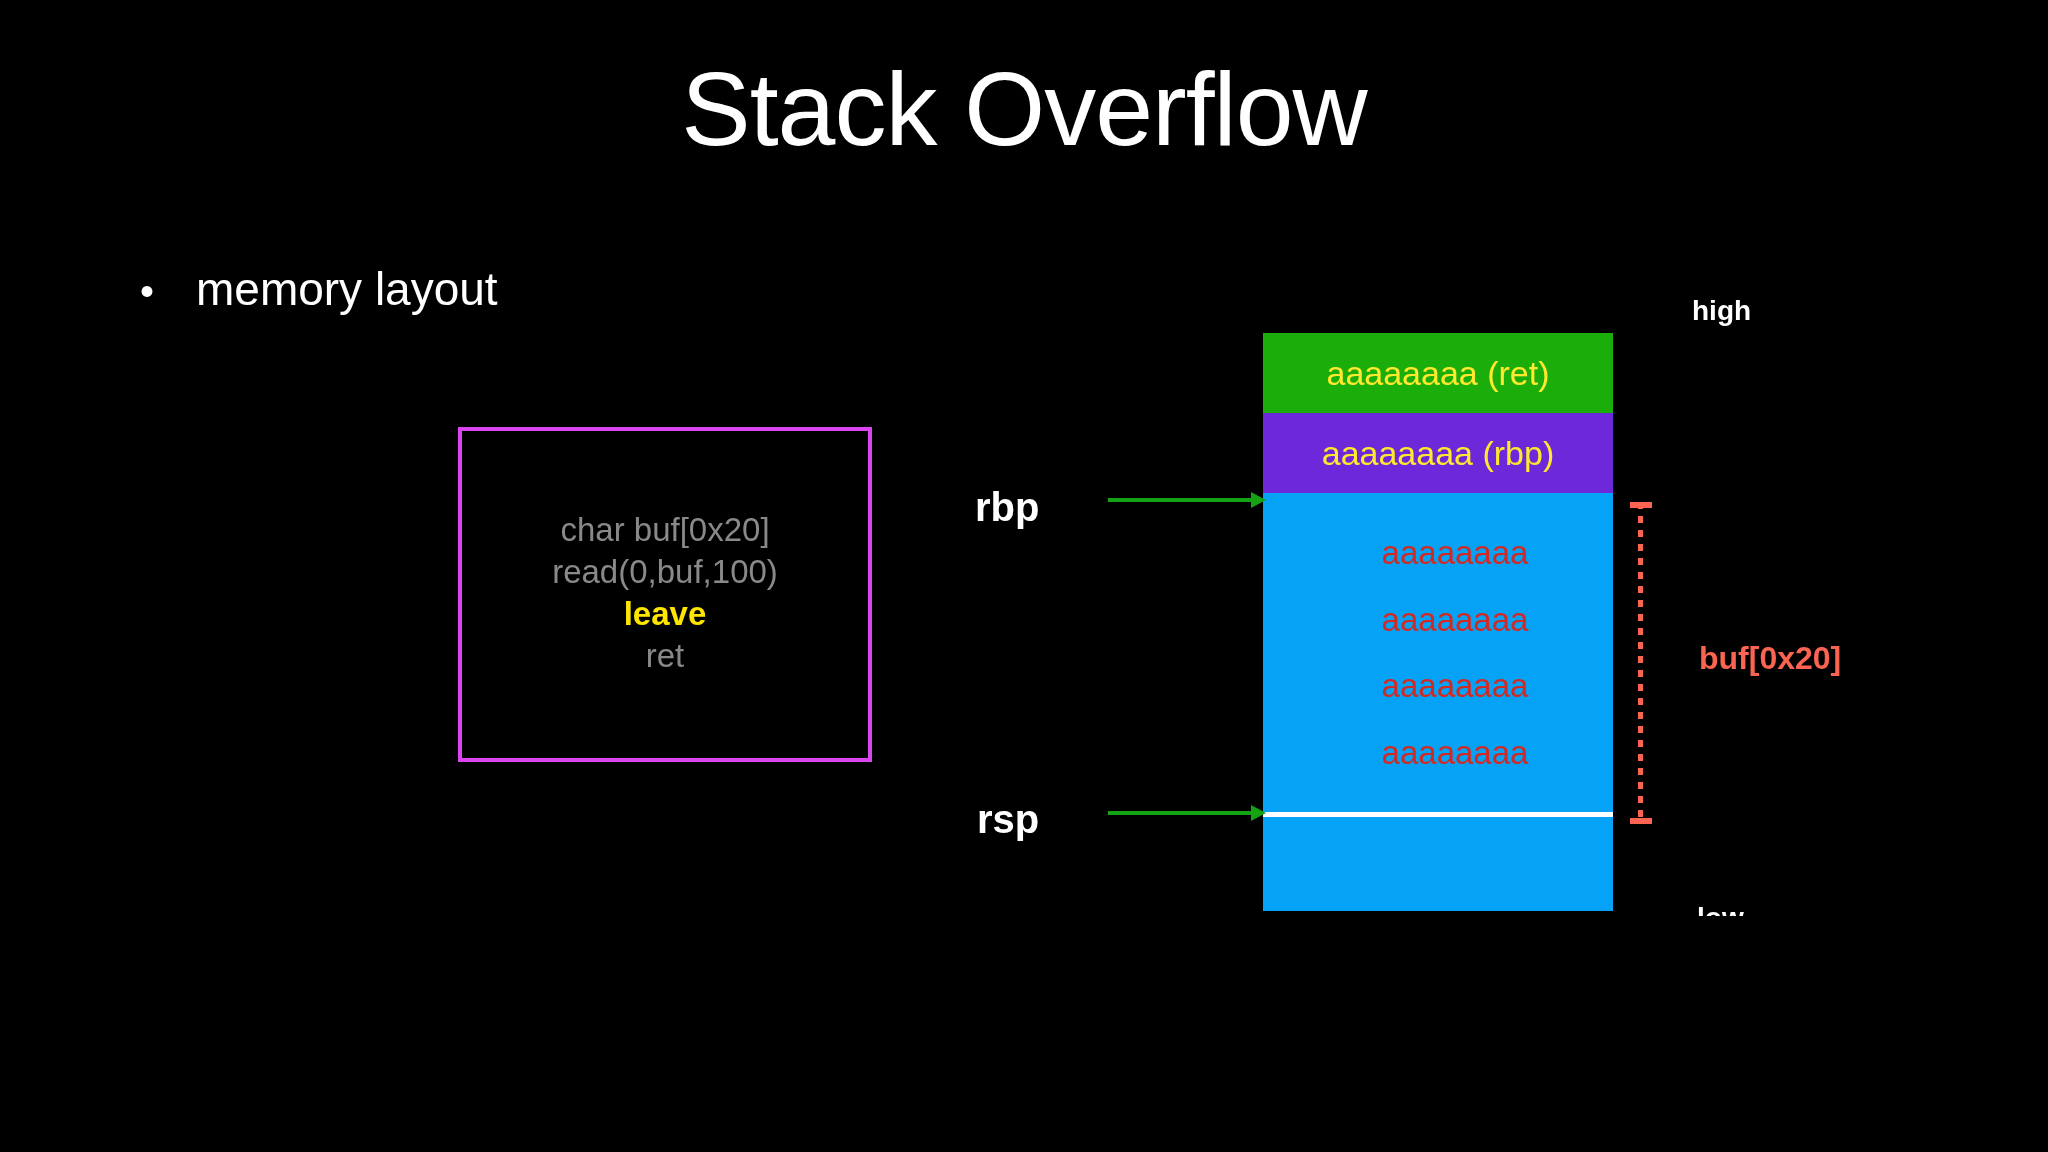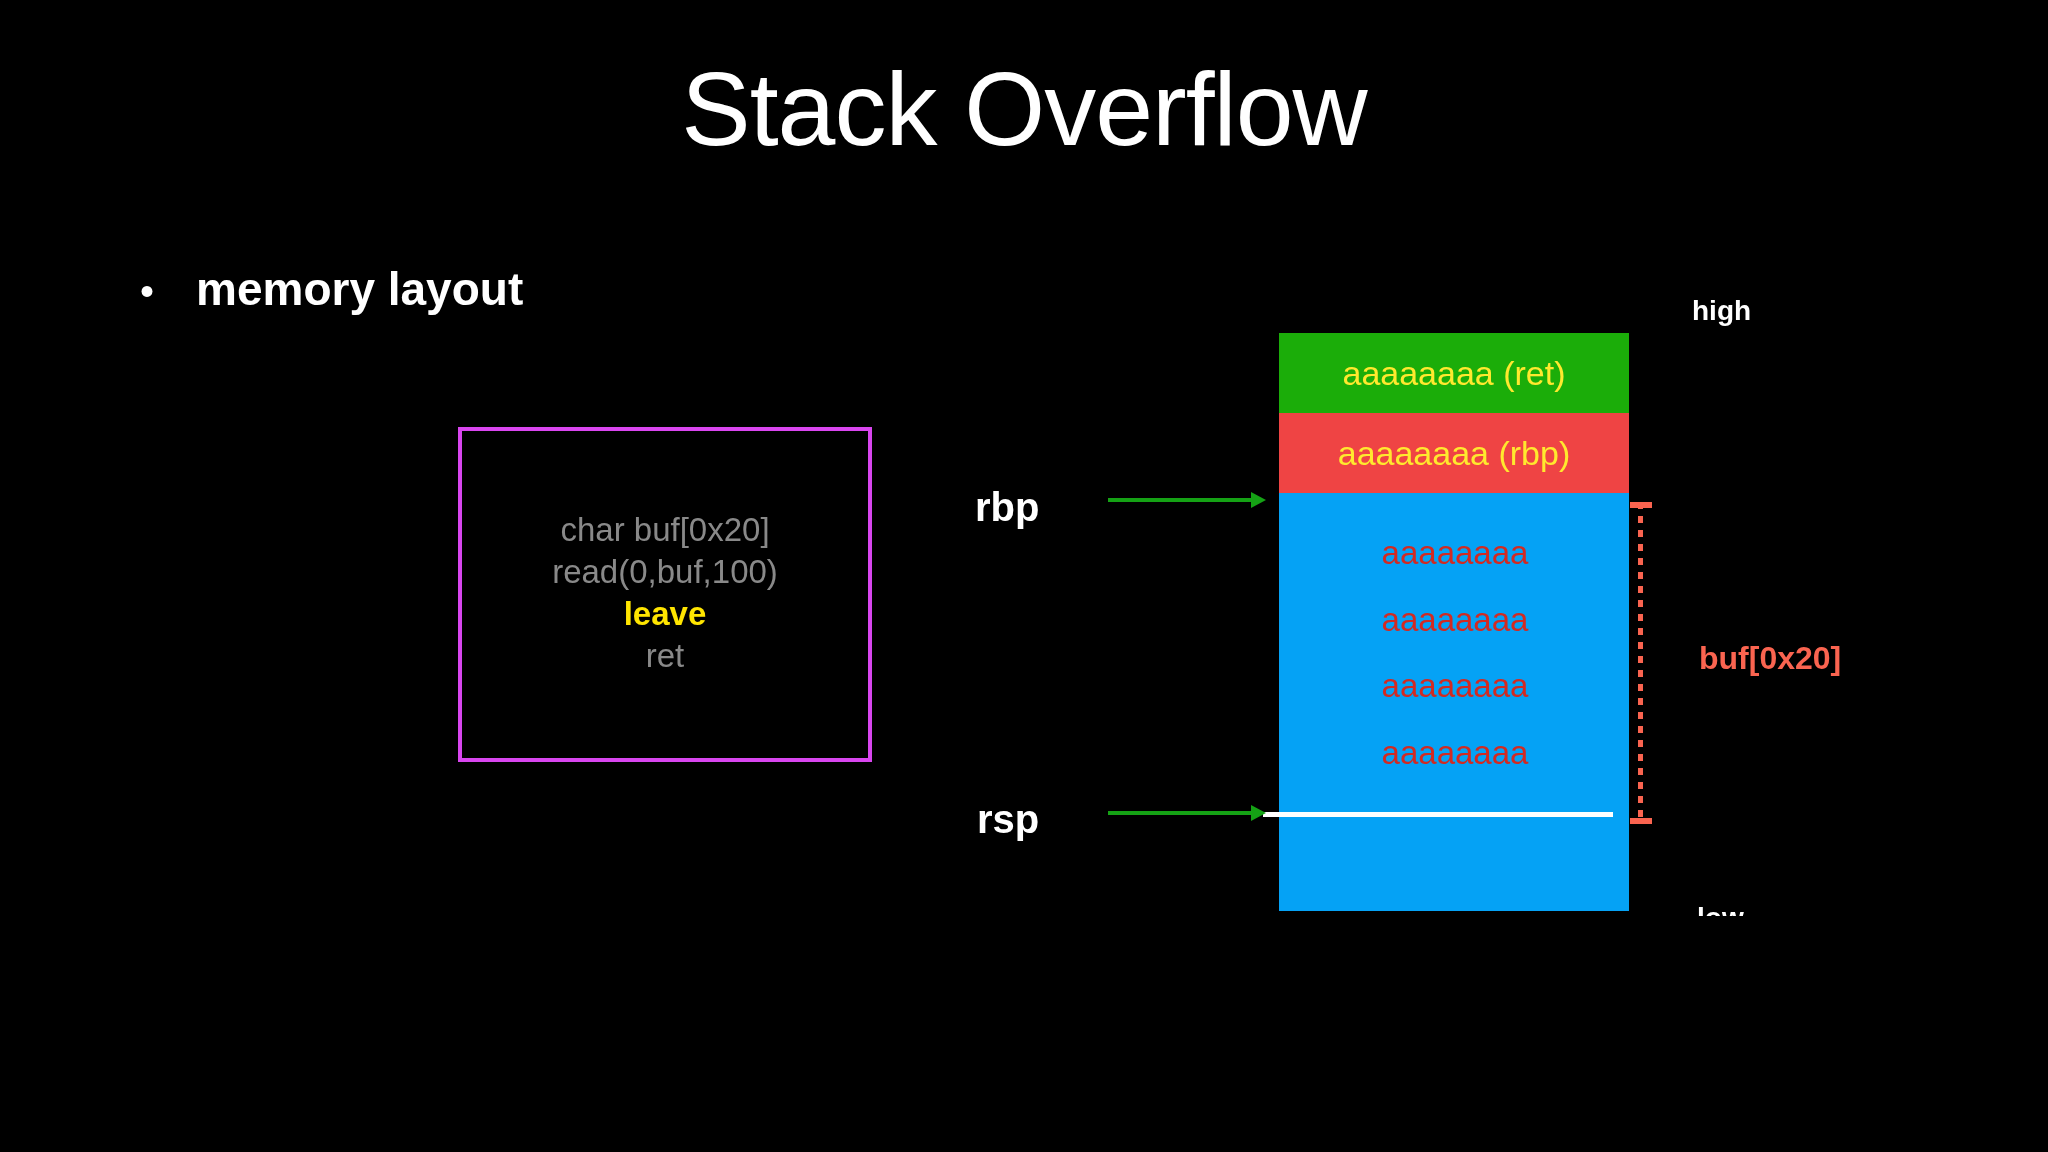--- a/index.html
+++ b/index.html
@@ -48,21 +48,21 @@
     font-size: 40px;
     line-height: 1;
     color: #ffffff;
     width: 56px;
     display: inline-block;
   }
   .bullet-text {
     font-size: 46px;
     line-height: 1;
     color: #ffffff;
-    font-weight: 700;
+    font-weight: 400;
   }
 
   
   #code-box {
     position: absolute;
     left: 458px;
     top: 427px;
     width: 414px;
     height: 335px;
     border: 4px solid #d946ef;
@@ -98,31 +98,30 @@
   }
   .stack-cell {
     position: absolute;
     left: 0;
     width: 100%;
     box-sizing: border-box;
     display: flex;
     align-items: center;
     justify-content: center;
     white-space: nowrap;
-    margin-left: 16px;
   }
   #cell-ret {
     top: 0;
     height: 80px;
     background: #1bad09;
   }
   #cell-rbp {
     top: 80px;
     height: 80px;
-    background: #ef4444;
+    background: #6d28d9;
   }
   #cell-buf {
     top: 160px;
     height: 418px;
     background: #05a2f5;
   }
   .cell-label-yellow {
     color: #ffe92e;
     font-size: 34px;
     font-weight: 400;

